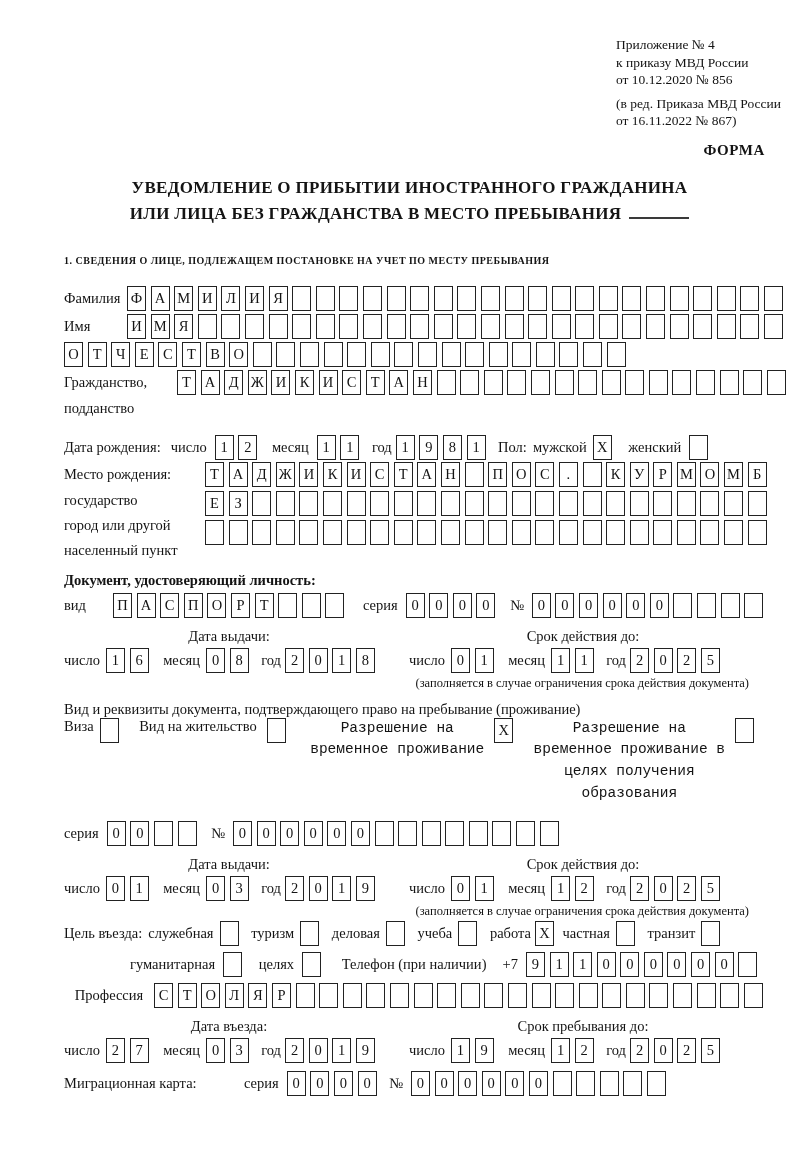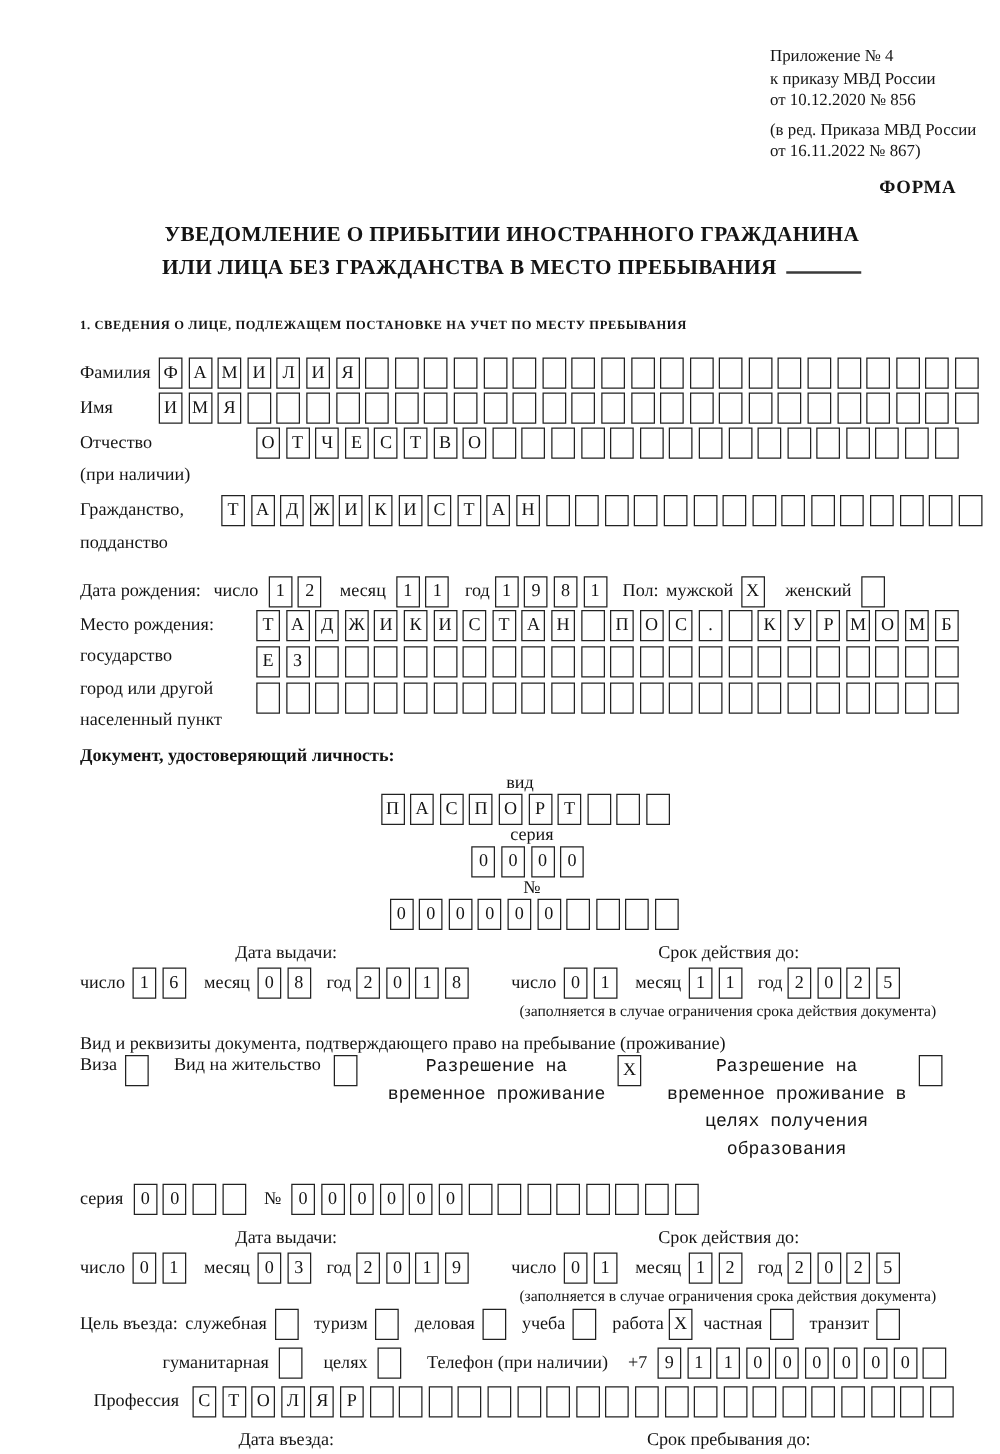--- a/index.html
+++ b/index.html
@@ -47,21 +47,21 @@
 
   .permit-row { display:flex; align-items:flex-start; font-size:14.5px; margin-top:0; }
   .wrap-lbl { text-align:center; line-height:1.5; font-size:14.5px;font-family:Liberation Mono, monospace; }
   .w178 { width:178px; } .w195 { width:195px; }
 
   
   .w49{width:49px;} .w63{width:63px;} .w90{width:90px;} .w113{width:113px;} .w141{width:141px;} .w150{width:150px;}
   .mr4{margin-right:4px;} .mr6{margin-right:6px;} .mr8{margin-right:8px;} .mr10{margin-right:10px;}
   .mr12{margin-right:12px;} .mr14{margin-right:14px;} .mr16{margin-right:16px;} .mr18{margin-right:18px;}
   .ml30{margin-left:30px;} .ml66{margin-left:66px;}
-  .mt3{margin-top:3px;} .mt4{margin-top:4px;flex-direction:column;} .mt6{margin-top:6px;text-align:center;} .mt8{margin-top:8px;} .mt10{margin-top:10px;}
+  .mt3{margin-top:3px;} .mt4{margin-top:4px;} .mt6{margin-top:6px;text-align:center;} .mt8{margin-top:8px;} .mt10{margin-top:10px;}
   .mt12{margin-top:2px;} .mt14{margin-top:14px;} .mt16{margin-top:16px;} .mt20{margin-top:20px;}
 </style>
 </head>
 <body>
 
 <div class="page">
 
   <div class="annex">
     <div>Приложение № 4</div>
     <div>к приказу МВД России</div>
@@ -141,24 +141,20 @@
         <span class="box"></span>
         <span class="box"></span>
         <span class="box"></span>
         <span class="box"></span>
         <span class="box"></span>
         <span class="box"></span>
       </span>
   </div>
 
   <div class="row top mt3">
-    <div class="lblcol w141">
-      <div>Отчество</div>
-      <div>(при наличии)</div>
-    </div>
     <span class="boxes">
         <span class="box">О</span>
         <span class="box">Т</span>
         <span class="box">Ч</span>
         <span class="box">Е</span>
         <span class="box">С</span>
         <span class="box">Т</span>
         <span class="box">В</span>
         <span class="box">О</span>
         <span class="box"></span>

